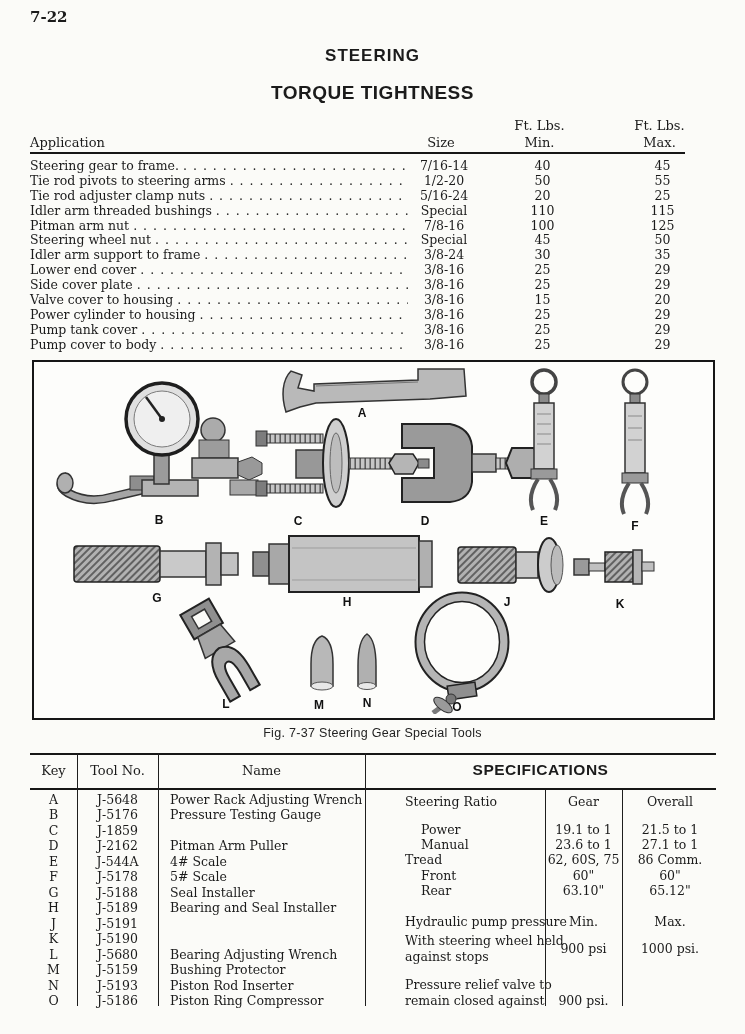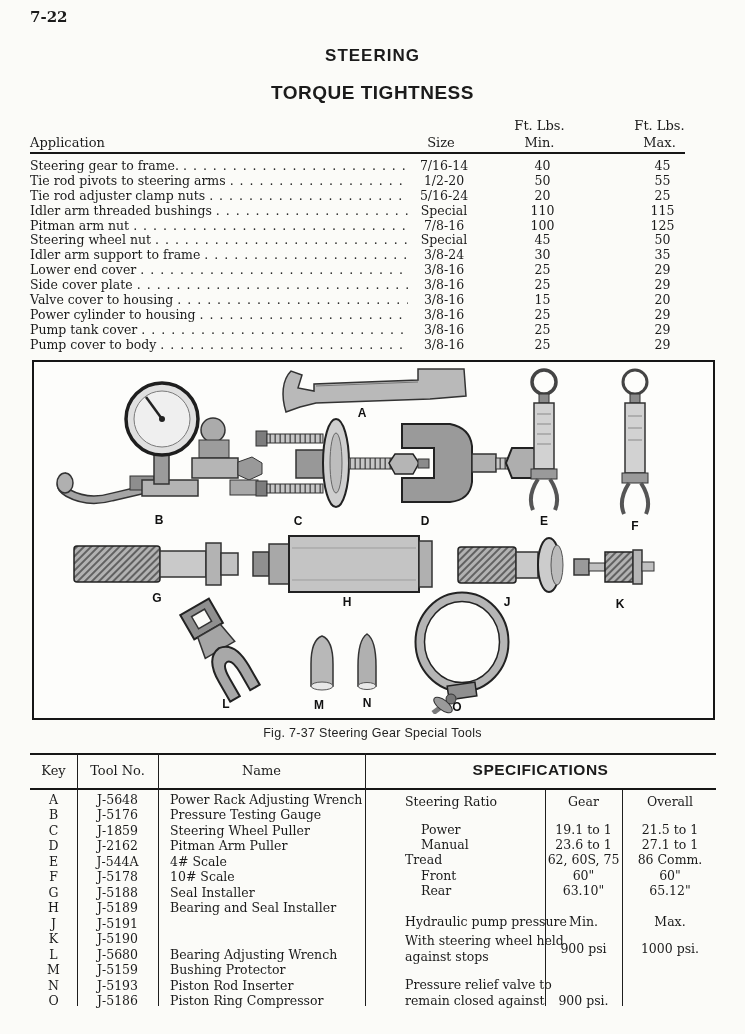--- a/index.html
+++ b/index.html
@@ -352,36 +352,35 @@
         <span class="t-name">Power Rack Adjusting Wrench</span>
       </div>
       <div class="tool-row" style="top: 57.46px;">
         <span class="t-key">B</span>
         <span class="t-no">J-5176</span>
         <span class="t-name">Pressure Testing Gauge</span>
       </div>
       <div class="tool-row" style="top: 72.92px;">
         <span class="t-key">C</span>
         <span class="t-no">J-1859</span>
-        <span class="t-name">Steering Wheel Puller</span>
       </div>
       <div class="tool-row" style="top: 88.38px;">
         <span class="t-key">D</span>
         <span class="t-no">J-2162</span>
         <span class="t-name">Pitman Arm Puller</span>
       </div>
       <div class="tool-row" style="top: 103.84px;">
         <span class="t-key">E</span>
         <span class="t-no">J-544A</span>
         <span class="t-name">4# Scale</span>
       </div>
       <div class="tool-row" style="top: 119.3px;">
         <span class="t-key">F</span>
         <span class="t-no">J-5178</span>
-        <span class="t-name">10# Scale</span>
+        <span class="t-name">5# Scale</span>
       </div>
       <div class="tool-row" style="top: 134.76px;">
         <span class="t-key">G</span>
         <span class="t-no">J-5188</span>
         <span class="t-name">Seal Installer</span>
       </div>
       <div class="tool-row" style="top: 150.22px;">
         <span class="t-key">H</span>
         <span class="t-no">J-5189</span>
         <span class="t-name">Bearing and Seal Installer</span>

